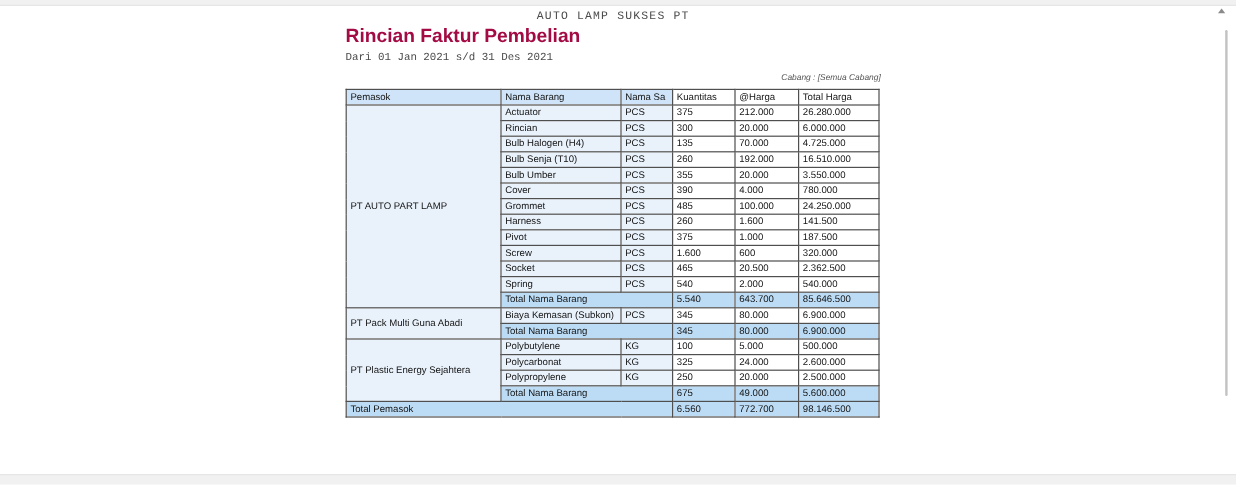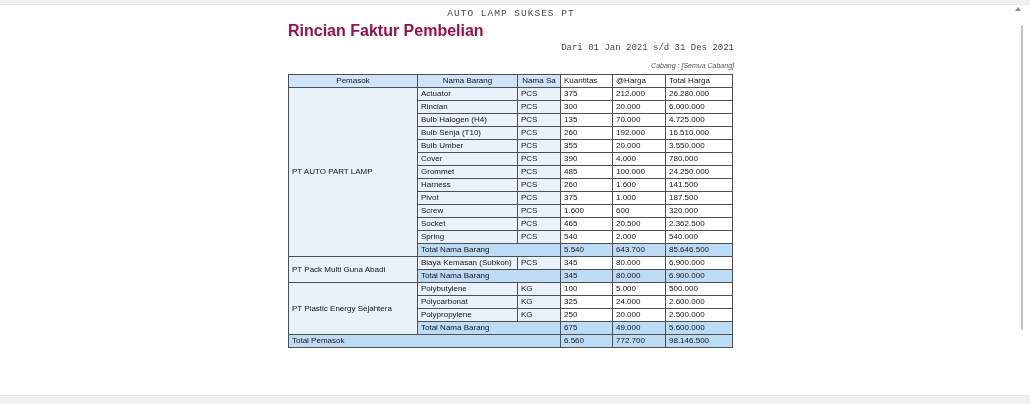--- a/index.html
+++ b/index.html
@@ -38,41 +38,41 @@
   .company {
     text-align: center;
     font-family: "Liberation Mono", "DejaVu Sans Mono", monospace;
     font-size: 9.5px; letter-spacing: 1px; color: #4a4a4a;
   }
   .title {
     text-align: left; font-size: 16px; font-weight: bold;
     color: var(--title_red, #a30b44); margin-top: 3px;
   }
   .period {
-    text-align: right;
+    text-align: left;
     font-family: "Liberation Mono", "DejaVu Sans Mono", monospace;
     font-size: 9px; color: #4a4a4a; margin-top: 3px;
   }
   .branch {
     text-align: right; font-size: 7px; font-style: italic;
     color: #555; margin-top: 9px;
   }
   table.report-table {
     border-collapse: collapse; table-layout: fixed;
     width: 445px; margin-top: 5px;
     border: 1px solid #2e2e2e;
     font-size: 8px; color: #141414;
   }
   table.report-table td {
     border: 1px solid #4f4f4f;
     padding: 0 3px; height: 12px; line-height: 12px;
     overflow: hidden; white-space: nowrap;
     background: #ffffff;
   }
-  td.blue  { background: var(--header_blue, #cfe4f8) !important; text-align: center; }
+  td.blue  { background: var(--header_blue, #cfe4f8) !important; }
   td.tint  { background: var(--row_blue, #e9f2fb) !important; }
   td.sub   { background: var(--subtotal_blue, #bcdcf5) !important; }
   td.num   { text-align: left; }
   td.pemasok { vertical-align: middle; }
 </style>
 </head>
 <body>
 
 <div id="screen">
 

